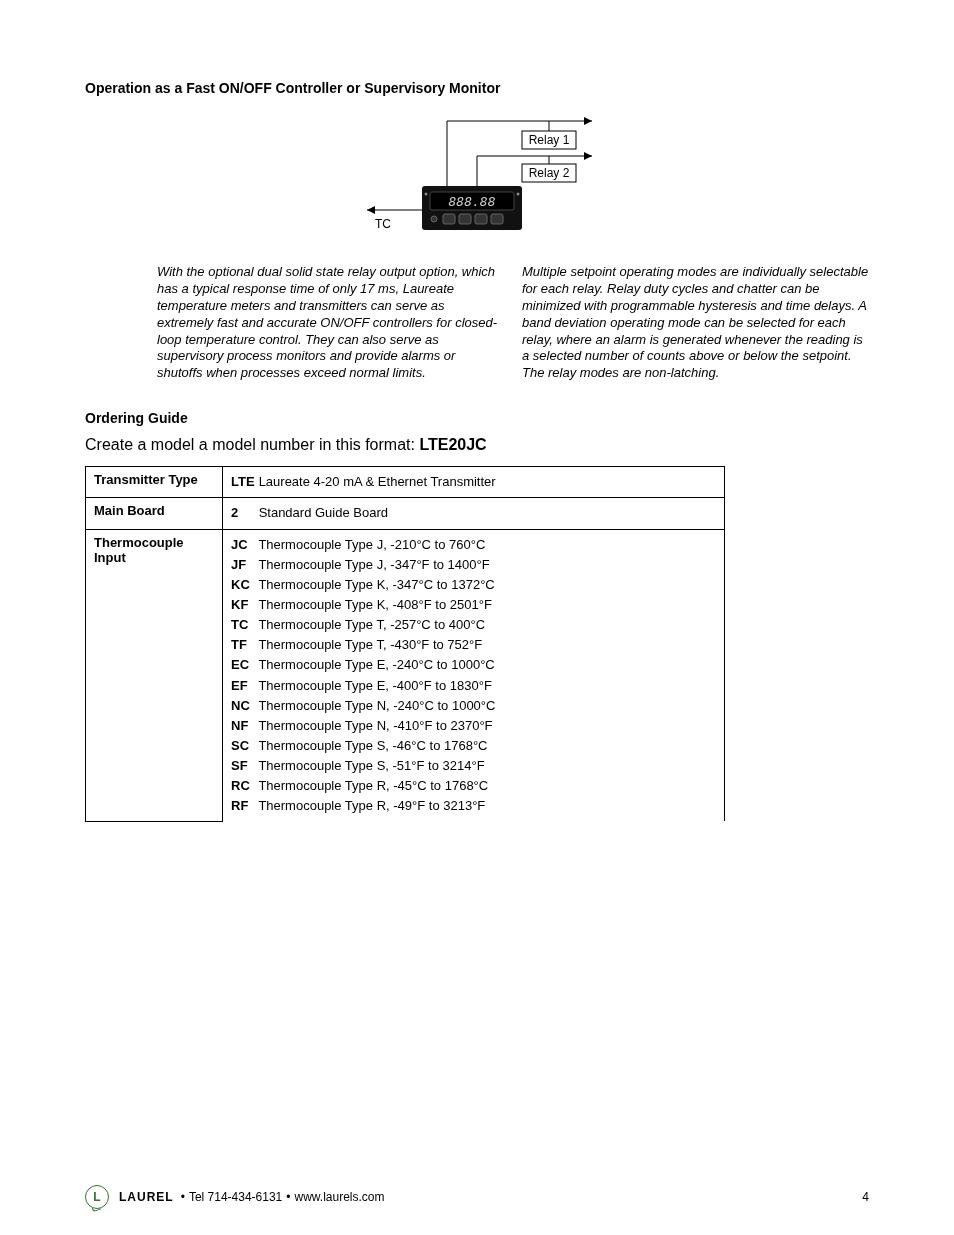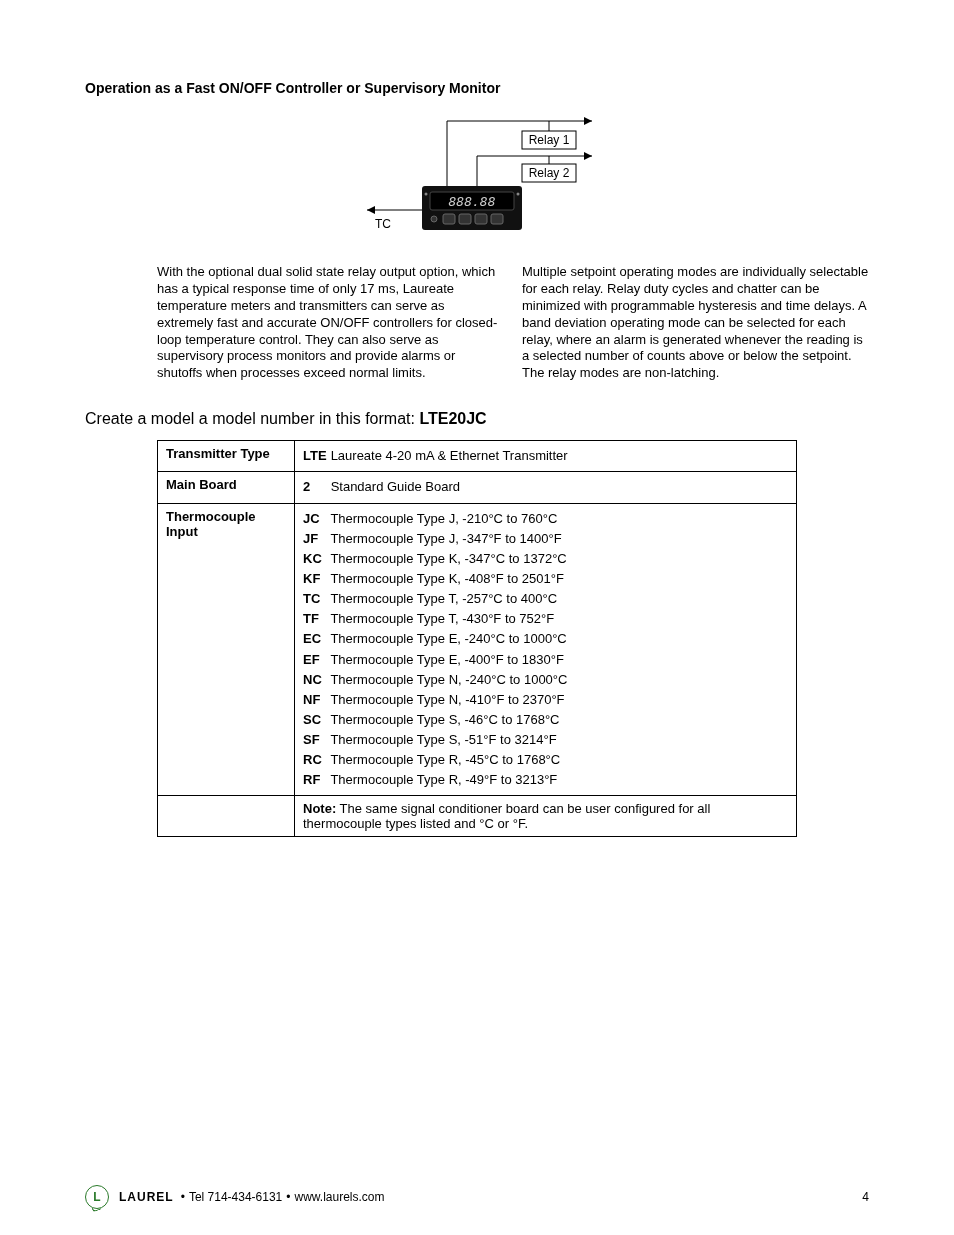--- a/index.html
+++ b/index.html
@@ -24,35 +24,35 @@
   }
   .diagram {
     text-align: center;
     margin: 10px 0 15px 0;
   }
   .diagram svg { display: inline-block; }
   .two-col {
     display: flex;
     gap: 18px;
     margin: 0 0 28px 72px;
+    font-style: italic;
   }
   .two-col .col {
     flex: 1;
     font-size: 13px;
     line-height: 1.3;
   }
   .intro-line {
     margin: 6px 0 12px 0;
     font-size: 16px;
   }
   .intro-line .model { font-weight: bold; }
   table.guide {
     border-collapse: collapse;
     width: 640px;
-    margin-left: 72px;
     font-size: 13px;
   }
   table.guide td, table.guide th {
     border: 1px solid #000;
     padding: 5px 8px;
     vertical-align: top;
     text-align: left;
   }
   table.guide .label-cell {
     font-weight: bold;
@@ -136,20 +136,21 @@
       <text x="222" y="71" text-anchor="middle" font-size="12">Relay 2</text>
       <line x1="222" y1="58" x2="222" y2="50" stroke="#000"></line>
     </svg>
   </div>
 
   <div class="two-col">
     <div class="col">With the optional dual solid state relay output option, which has a typical response time of only 17 ms, Laureate temperature meters and transmitters can serve as extremely fast and accurate ON/OFF controllers for closed-loop temperature control. They can also serve as supervisory process monitors and provide alarms or shutoffs when processes exceed normal limits.</div>
     <div class="col">Multiple setpoint operating modes are individually selectable for each relay. Relay duty cycles and chatter can be minimized with programmable hysteresis and time delays. A band deviation operating mode can be selected for each relay, where an alarm is generated whenever the reading is a selected number of counts above or below the setpoint. The relay modes are non-latching.</div>
   </div>
 
+  <h2>Ordering Guide</h2>
   <div class="intro-line">
     <span>Create a model a model number in this format: </span><span class="model">LTE20JC</span>
   </div>
 
   <table class="guide">
     <tbody>
         <tr>
       <td class="label-cell">Transmitter Type</td>
       <td>
         <div class="opt-row"><span class="opt-code">LTE</span> <span>Laureate 4-20 mA &amp; Ethernet Transmitter</span></div>
@@ -173,26 +174,20 @@
             <div class="opt-row"><span class="opt-code">EC</span><span> Thermocouple Type E, -240°C to 1000°C</span></div>
             <div class="opt-row"><span class="opt-code">EF</span><span> Thermocouple Type E, -400°F to 1830°F</span></div>
             <div class="opt-row"><span class="opt-code">NC</span><span> Thermocouple Type N, -240°C to 1000°C</span></div>
             <div class="opt-row"><span class="opt-code">NF</span><span> Thermocouple Type N, -410°F to 2370°F</span></div>
             <div class="opt-row"><span class="opt-code">SC</span><span> Thermocouple Type S, -46°C to 1768°C</span></div>
             <div class="opt-row"><span class="opt-code">SF</span><span> Thermocouple Type S, -51°F to 3214°F</span></div>
             <div class="opt-row"><span class="opt-code">RC</span><span> Thermocouple Type R, -45°C to 1768°C</span></div>
             <div class="opt-row"><span class="opt-code">RF</span><span> Thermocouple Type R, -49°F to 3213°F</span></div>
           </td>
     </tr>
-    <tr class="note-row">
-      <td class="label-cell" style="border-top:none;"></td>
-      <td>
-        <span class="note-label">Note:</span><span> The same signal conditioner board can be user configured for all thermocouple types listed and °C or °F.</span>
-      </td>
-    </tr>
   </tbody>
     </table>
 
   <div class="footer">
     <span class="logo">L</span>
     <span class="brand">LAUREL</span>
     <span class="dot">•</span>
     <span> Tel 714-434-6131 </span>
     <span class="dot">•</span>
     <span> www.laurels.com</span>

